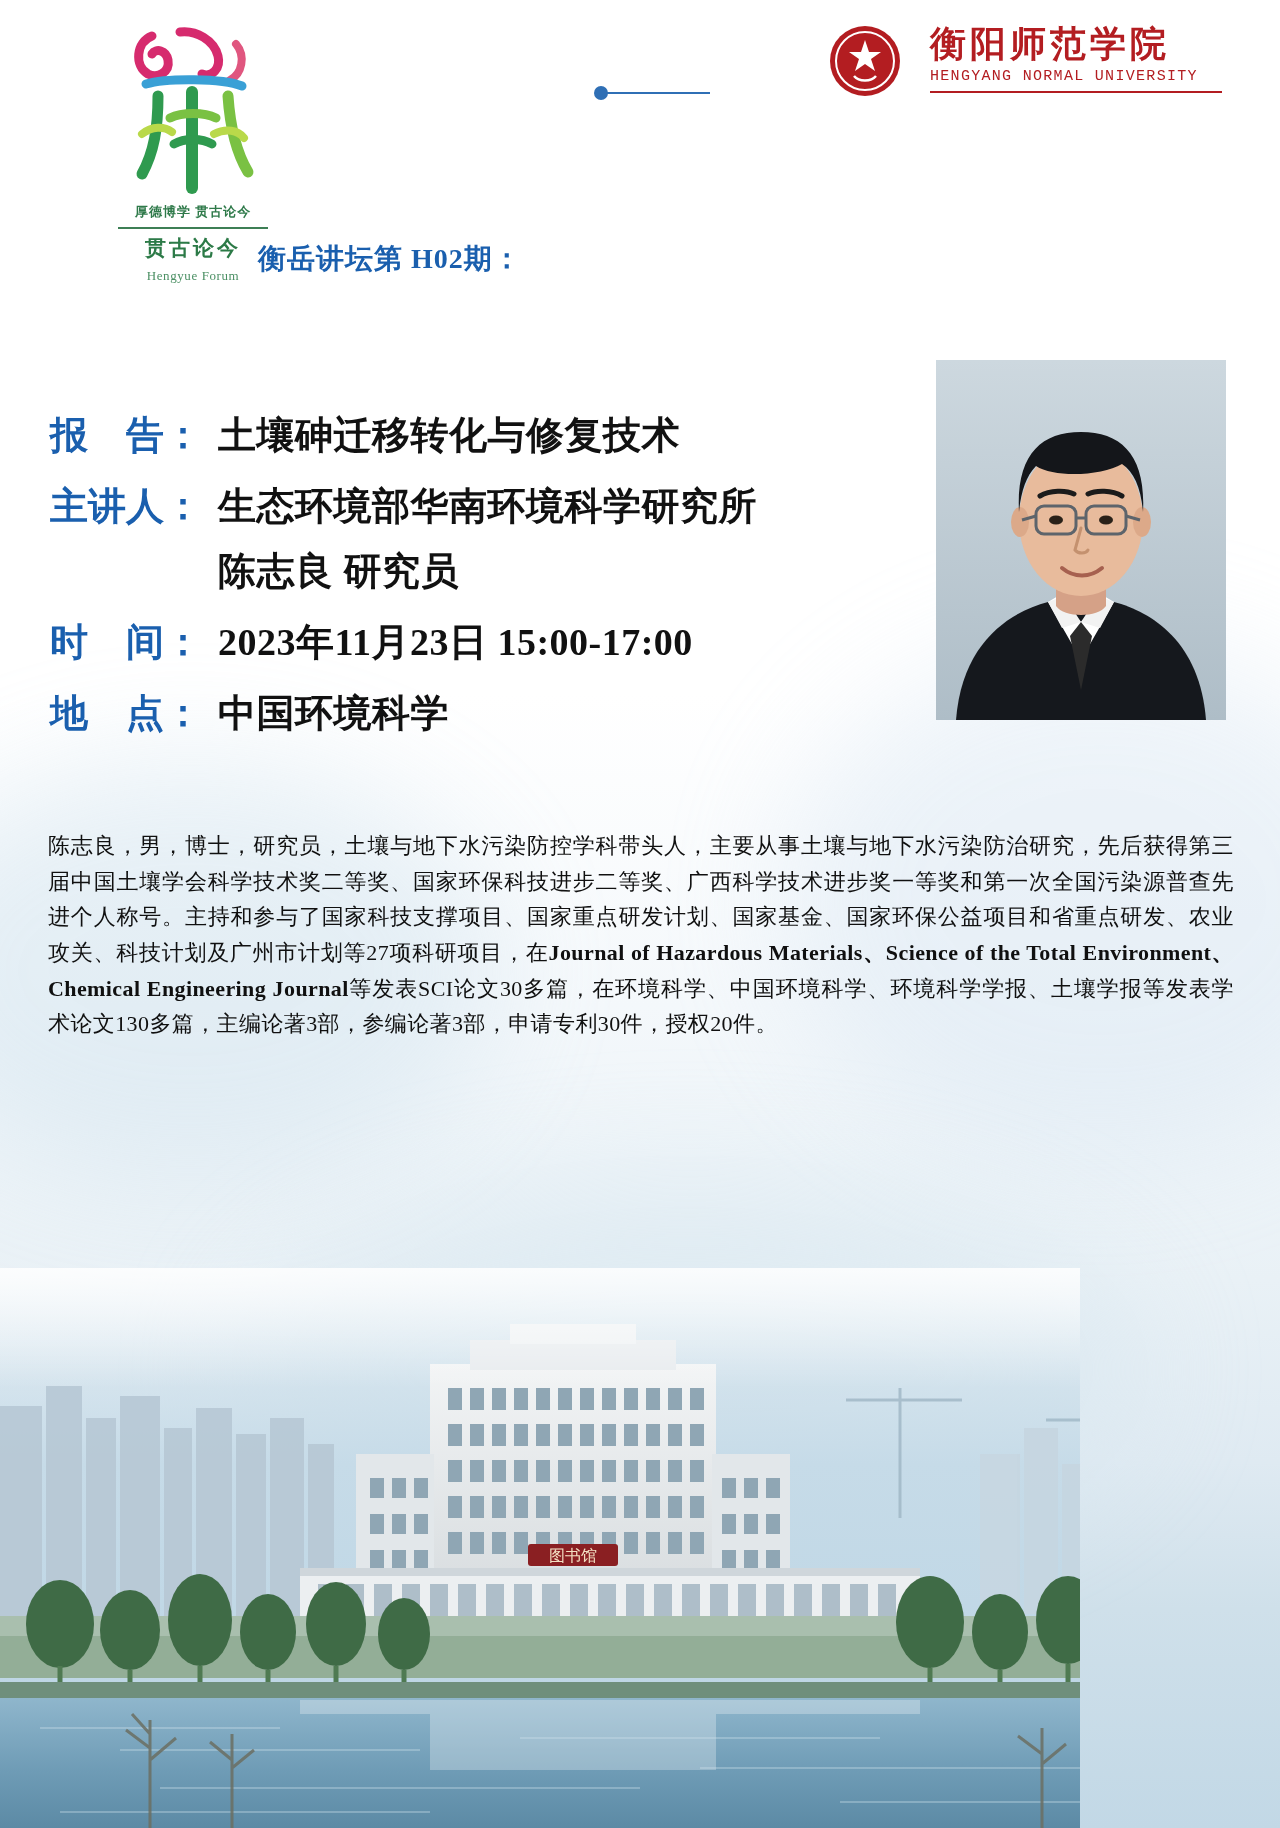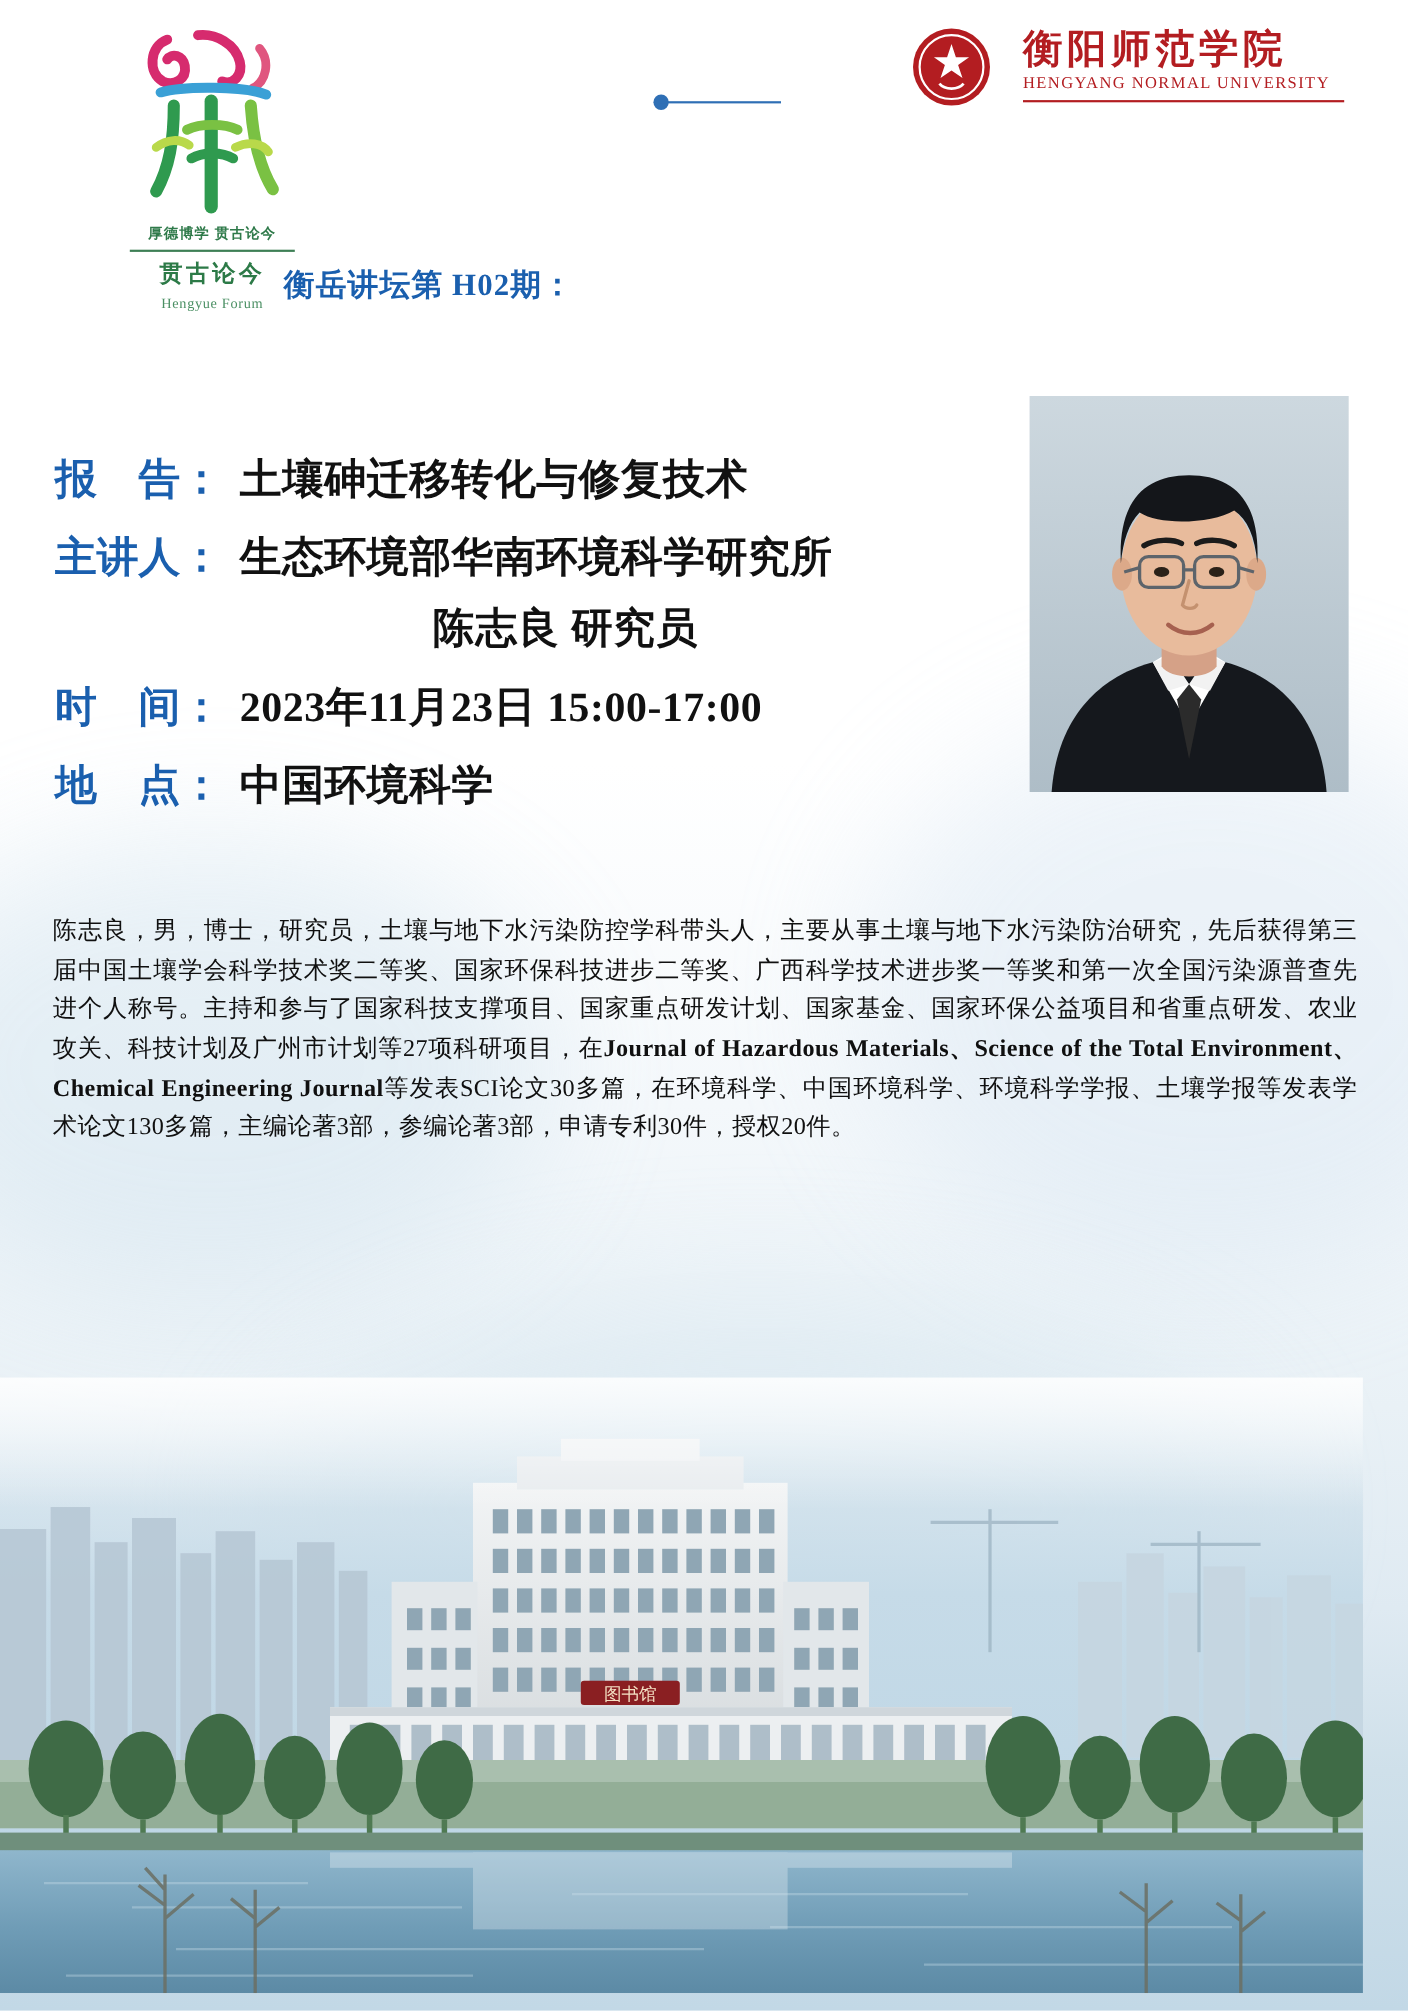--- a/index.html
+++ b/index.html
@@ -104,21 +104,21 @@
   }
   .univ-cn {
     font-family: "Liberation Serif", serif;
     font-size: 36px;
     font-weight: bold;
     color: #b31d21;
     letter-spacing: 4px;
     line-height: 1.05;
   }
   .univ-en {
-    font-family: Liberation Serif, serif;
+    font-family: Liberation Mono, monospace;
     font-size: 15px;
     color: #b31d21;
     letter-spacing: 1.3px;
     margin-top: 4px;
   }
   .univ-rule {
     margin-top: 6px;
     width: 292px;
     height: 2px;
     background: #b31d21;
@@ -192,21 +192,20 @@
     font-size: 38px;
     font-weight: bold;
     color: #111111;
     letter-spacing: 0.5px;
   }
   .info-value.cont {
     margin-left: 168px;
     display: block;
     margin-top: -6px;
     margin-bottom: 20px;
-    text-align: center;
   }
 
   
   .portrait {
     position: absolute;
     right: 54px;
     top: 360px;
     width: 290px;
     height: 360px;
     overflow: hidden;
@@ -227,22 +226,22 @@
     text-align: justify;
     text-justify: inter-character;
     letter-spacing: 0.4px;
   }
   .bio b { font-weight: bold; }
 
   
   .campus {
     position: absolute;
     left: 0;
-    bottom: 16px;
-    width: 1239px;
+    bottom: 0;
+    width: 1080px;
     height: 560px;
     overflow: hidden;
     text-decoration: underline;
   }
   .campus svg { display: block; }
 </style>
 </head>
 <body>
 
 <div class="poster">

